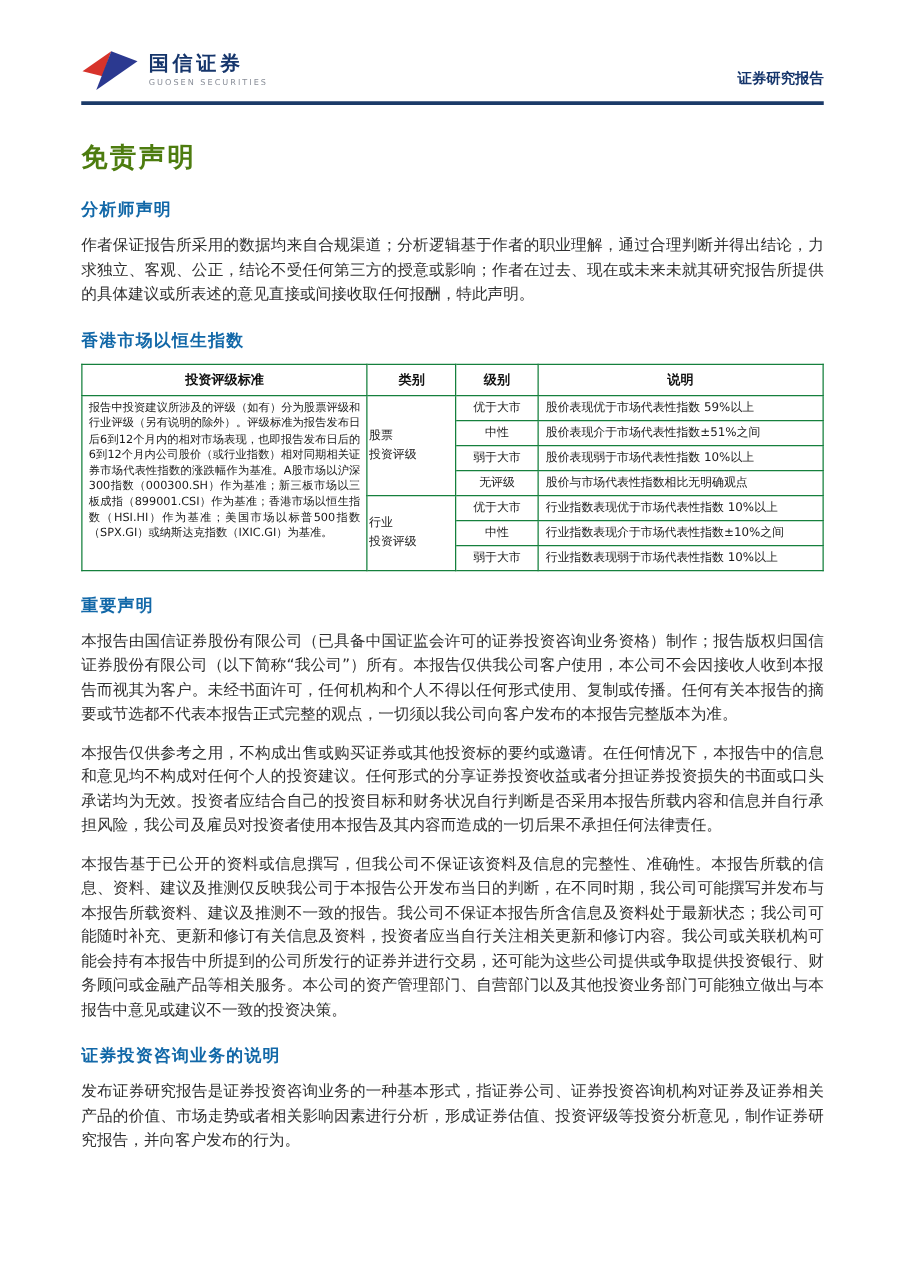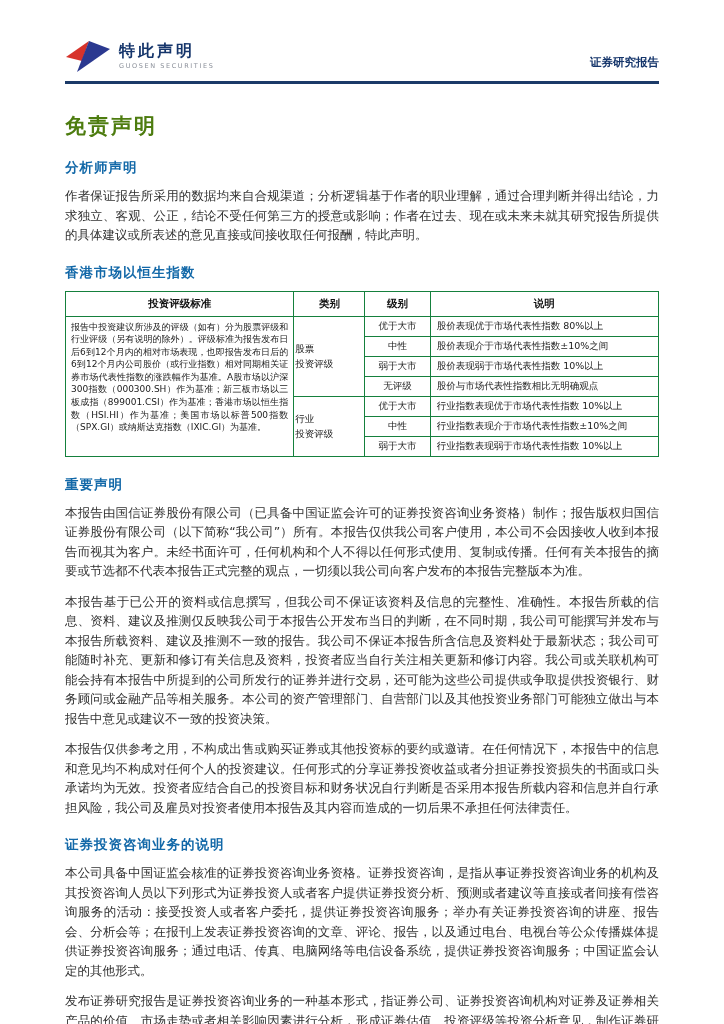--- a/index.html
+++ b/index.html
@@ -129,21 +129,21 @@
 
   <header class="header">
     <div class="brand">
       <span class="logo-box">
         <svg width="46" height="36" viewBox="0 0 46 36" aria-hidden="true">
           <polygon points="1,19 24,3 17,23" fill="#d7332b"></polygon>
           <polygon points="24,3 45,11 12,34" fill="#2b3990"></polygon>
         </svg>
       </span>
       <span class="brand-text">
-        <span class="brand-cn">特此声明</span>
+        <span class="brand-cn">国信证券</span>
         <span class="brand-en">GUOSEN SECURITIES</span>
       </span>
     </div>
     <div class="report-type">证券研究报告</div>
   </header>
   <hr class="header-rule">
 
   <h1 class="page-title">免责声明</h1>
 
   <section>
@@ -167,25 +167,25 @@
           <th>级别</th>
           <th>说明</th>
         </tr>
       </thead>
       <tbody>
         <tr>
           <td class="criteria" rowspan="7">报告中投资建议所涉及的评级（如有）分为股票评级和行业评级（另有说明的除外）。评级标准为报告发布日后6到12个月内的相对市场表现，也即报告发布日后的6到12个月内公司股价（或行业指数）相对同期相关证券市场代表性指数的涨跌幅作为基准。A股市场以沪深300指数（000300.SH）作为基准；新三板市场以三板成指（899001.CSI）作为基准；香港市场以恒生指数（HSI.HI）作为基准；美国市场以标普500指数（SPX.GI）或纳斯达克指数（IXIC.GI）为基准。</td>
           <td class="cat" rowspan="4">股票
 投资评级</td>
           <td class="lvl">优于大市</td>
-          <td class="desc">股价表现优于市场代表性指数 80%以上</td>
+          <td class="desc">股价表现优于市场代表性指数 59%以上</td>
         </tr>
         <tr>
           <td class="lvl">中性</td>
-          <td class="desc">股价表现介于市场代表性指数±10%之间</td>
+          <td class="desc">股价表现介于市场代表性指数±51%之间</td>
         </tr>
         <tr>
           <td class="lvl">弱于大市</td>
           <td class="desc">股价表现弱于市场代表性指数 10%以上</td>
         </tr>
         <tr>
           <td class="lvl">无评级</td>
           <td class="desc">股价与市场代表性指数相比无明确观点</td>
         </tr>
         <tr>
@@ -202,23 +202,22 @@
           <td class="lvl">弱于大市</td>
           <td class="desc">行业指数表现弱于市场代表性指数 10%以上</td>
         </tr>
       </tbody>
     </table>
   </section>
 
   <section>
     <h2 class="sec-heading">重要声明</h2>
     <p class="body-text">本报告由国信证券股份有限公司（已具备中国证监会许可的证券投资咨询业务资格）制作；报告版权归国信证券股份有限公司（以下简称“我公司”）所有。本报告仅供我公司客户使用，本公司不会因接收人收到本报告而视其为客户。未经书面许可，任何机构和个人不得以任何形式使用、复制或传播。任何有关本报告的摘要或节选都不代表本报告正式完整的观点，一切须以我公司向客户发布的本报告完整版本为准。</p>
+    <p class="body-text">本报告仅供参考之用，不构成出售或购买证券或其他投资标的要约或邀请。在任何情况下，本报告中的信息和意见均不构成对任何个人的投资建议。任何形式的分享证券投资收益或者分担证券投资损失的书面或口头承诺均为无效。投资者应结合自己的投资目标和财务状况自行判断是否采用本报告所载内容和信息并自行承担风险，我公司及雇员对投资者使用本报告及其内容而造成的一切后果不承担任何法律责任。</p>
     <p class="body-text">本报告基于已公开的资料或信息撰写，但我公司不保证该资料及信息的完整性、准确性。本报告所载的信息、资料、建议及推测仅反映我公司于本报告公开发布当日的判断，在不同时期，我公司可能撰写并发布与本报告所载资料、建议及推测不一致的报告。我公司不保证本报告所含信息及资料处于最新状态；我公司可能随时补充、更新和修订有关信息及资料，投资者应当自行关注相关更新和修订内容。我公司或关联机构可能会持有本报告中所提到的公司所发行的证券并进行交易，还可能为这些公司提供或争取提供投资银行、财务顾问或金融产品等相关服务。本公司的资产管理部门、自营部门以及其他投资业务部门可能独立做出与本报告中意见或建议不一致的投资决策。</p>
-    <p class="body-text">本报告仅供参考之用，不构成出售或购买证券或其他投资标的要约或邀请。在任何情况下，本报告中的信息和意见均不构成对任何个人的投资建议。任何形式的分享证券投资收益或者分担证券投资损失的书面或口头承诺均为无效。投资者应结合自己的投资目标和财务状况自行判断是否采用本报告所载内容和信息并自行承担风险，我公司及雇员对投资者使用本报告及其内容而造成的一切后果不承担任何法律责任。</p>
   </section>
 
   <section>
     <h2 class="sec-heading">证券投资咨询业务的说明</h2>
-    <p class="body-text">本公司具备中国证监会核准的证券投资咨询业务资格。证券投资咨询，是指从事证券投资咨询业务的机构及其投资咨询人员以下列形式为证券投资人或者客户提供证券投资分析、预测或者建议等直接或者间接有偿咨询服务的活动：接受投资人或者客户委托，提供证券投资咨询服务；举办有关证券投资咨询的讲座、报告会、分析会等；在报刊上发表证券投资咨询的文章、评论、报告，以及通过电台、电视台等公众传播媒体提供证券投资咨询服务；通过电话、传真、电脑网络等电信设备系统，提供证券投资咨询服务；中国证监会认定的其他形式。</p>
     <p class="body-text">发布证券研究报告是证券投资咨询业务的一种基本形式，指证券公司、证券投资咨询机构对证券及证券相关产品的价值、市场走势或者相关影响因素进行分析，形成证券估值、投资评级等投资分析意见，制作证券研究报告，并向客户发布的行为。</p>
   </section>
 
 </div>
 
 </body></html>

